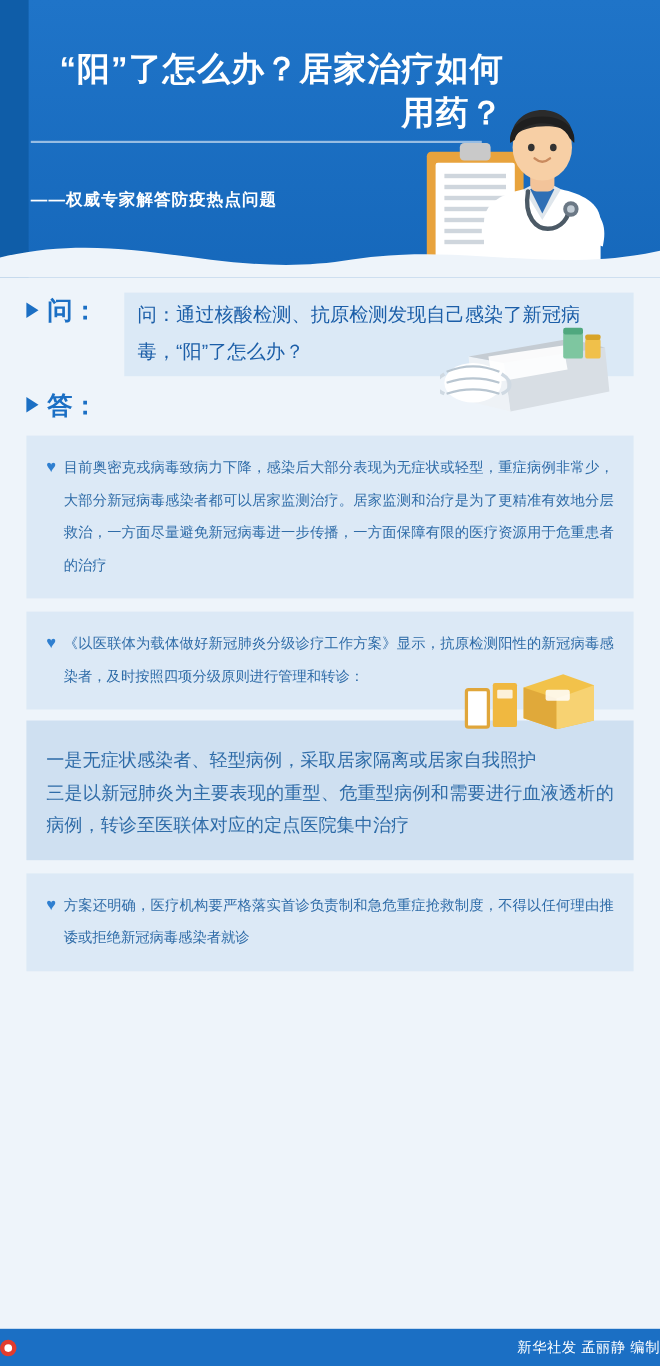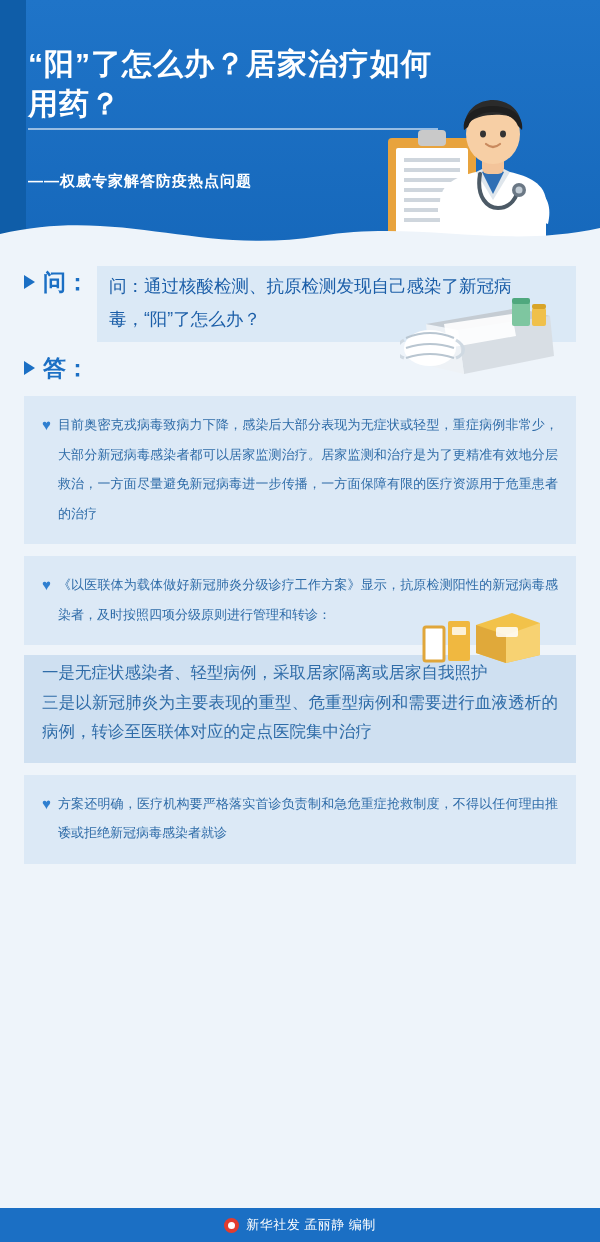--- a/index.html
+++ b/index.html
@@ -44,20 +44,21 @@
   .title-main {
     position: absolute;
     left: 28px;
     top: 44px;
     width: 430px;
     color: #ffffff;
     font-size: 30px;
     font-weight: bold;
     letter-spacing: 1px;
     line-height: 40px;
+    text-align: right;
   }
   .title-rule {
     position: absolute;
     left: 28px;
     top: 128px;
     width: 410px;
     height: 2px;
     background: rgba(255,255,255,0.55);
   }
   .title-sub {
@@ -110,21 +111,21 @@
     font-weight: bold;
     line-height: 32px;
     flex: 0 0 auto;
   }
   .question-box {
     background: #dbe9f6;
     color: #1b5ea8;
     font-size: 17.5px;
     line-height: 33px;
     padding: 4px 12px 6px 12px;
-    margin-left: 0;
+    margin-left: 16px;
     flex: 1 1 auto;
   }
   .answer-row {
     margin-top: 10px;
   }
 
   
   .illus-mask {
     position: absolute;
     right: 40px;
@@ -156,21 +157,21 @@
     color: #2f6ca8;
     font-size: 13px;
     line-height: 29.5px;
     text-align: justify;
   }
 
   
   .inner-card {
     background: #cfe0f1;
     margin: 10px 24px 0 24px;
-    padding: 3px 18px 16px 18px;
+    padding: 22px 18px 16px 18px;
     position: relative;
   }
   .inner-card .item {
     color: #2f6ca8;
     font-size: 16.5px;
     line-height: 29.5px;
     text-align: justify;
   }
   .boxes-illus {
     position: absolute;
@@ -184,21 +185,21 @@
   
   .footer {
     position: absolute;
     left: 0;
     bottom: 0;
     width: 600px;
     height: 34px;
     background: #1b6fc4;
     display: flex;
     align-items: center;
-    justify-content: center;
+    justify-content: space-between;
     gap: 7px;
   }
   .footer-text {
     color: #ffffff;
     font-size: 13px;
     letter-spacing: 0.5px;
   }
   .footer-logo {
     width: 15px; height: 15px;
     border-radius: 50%;

